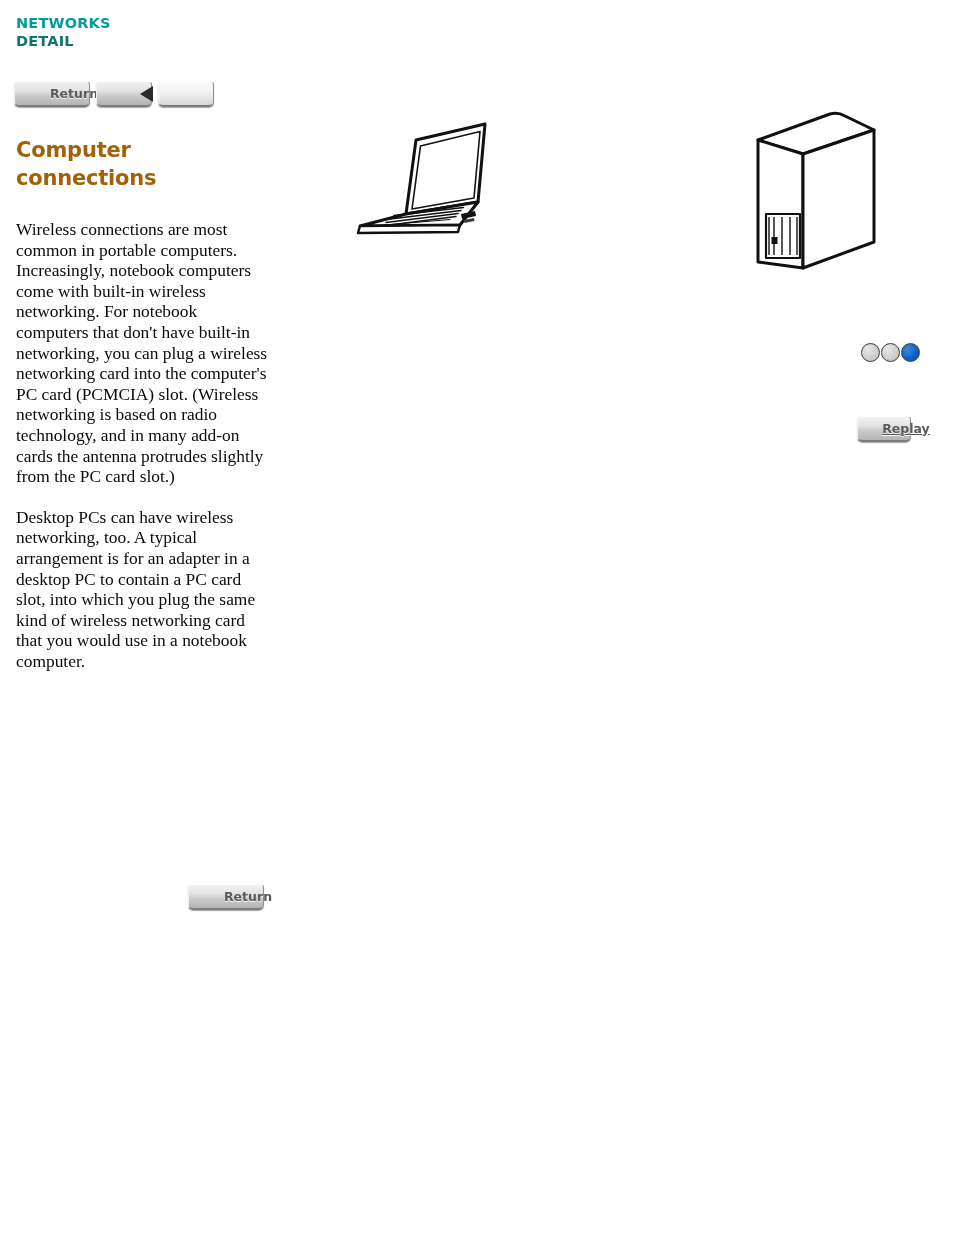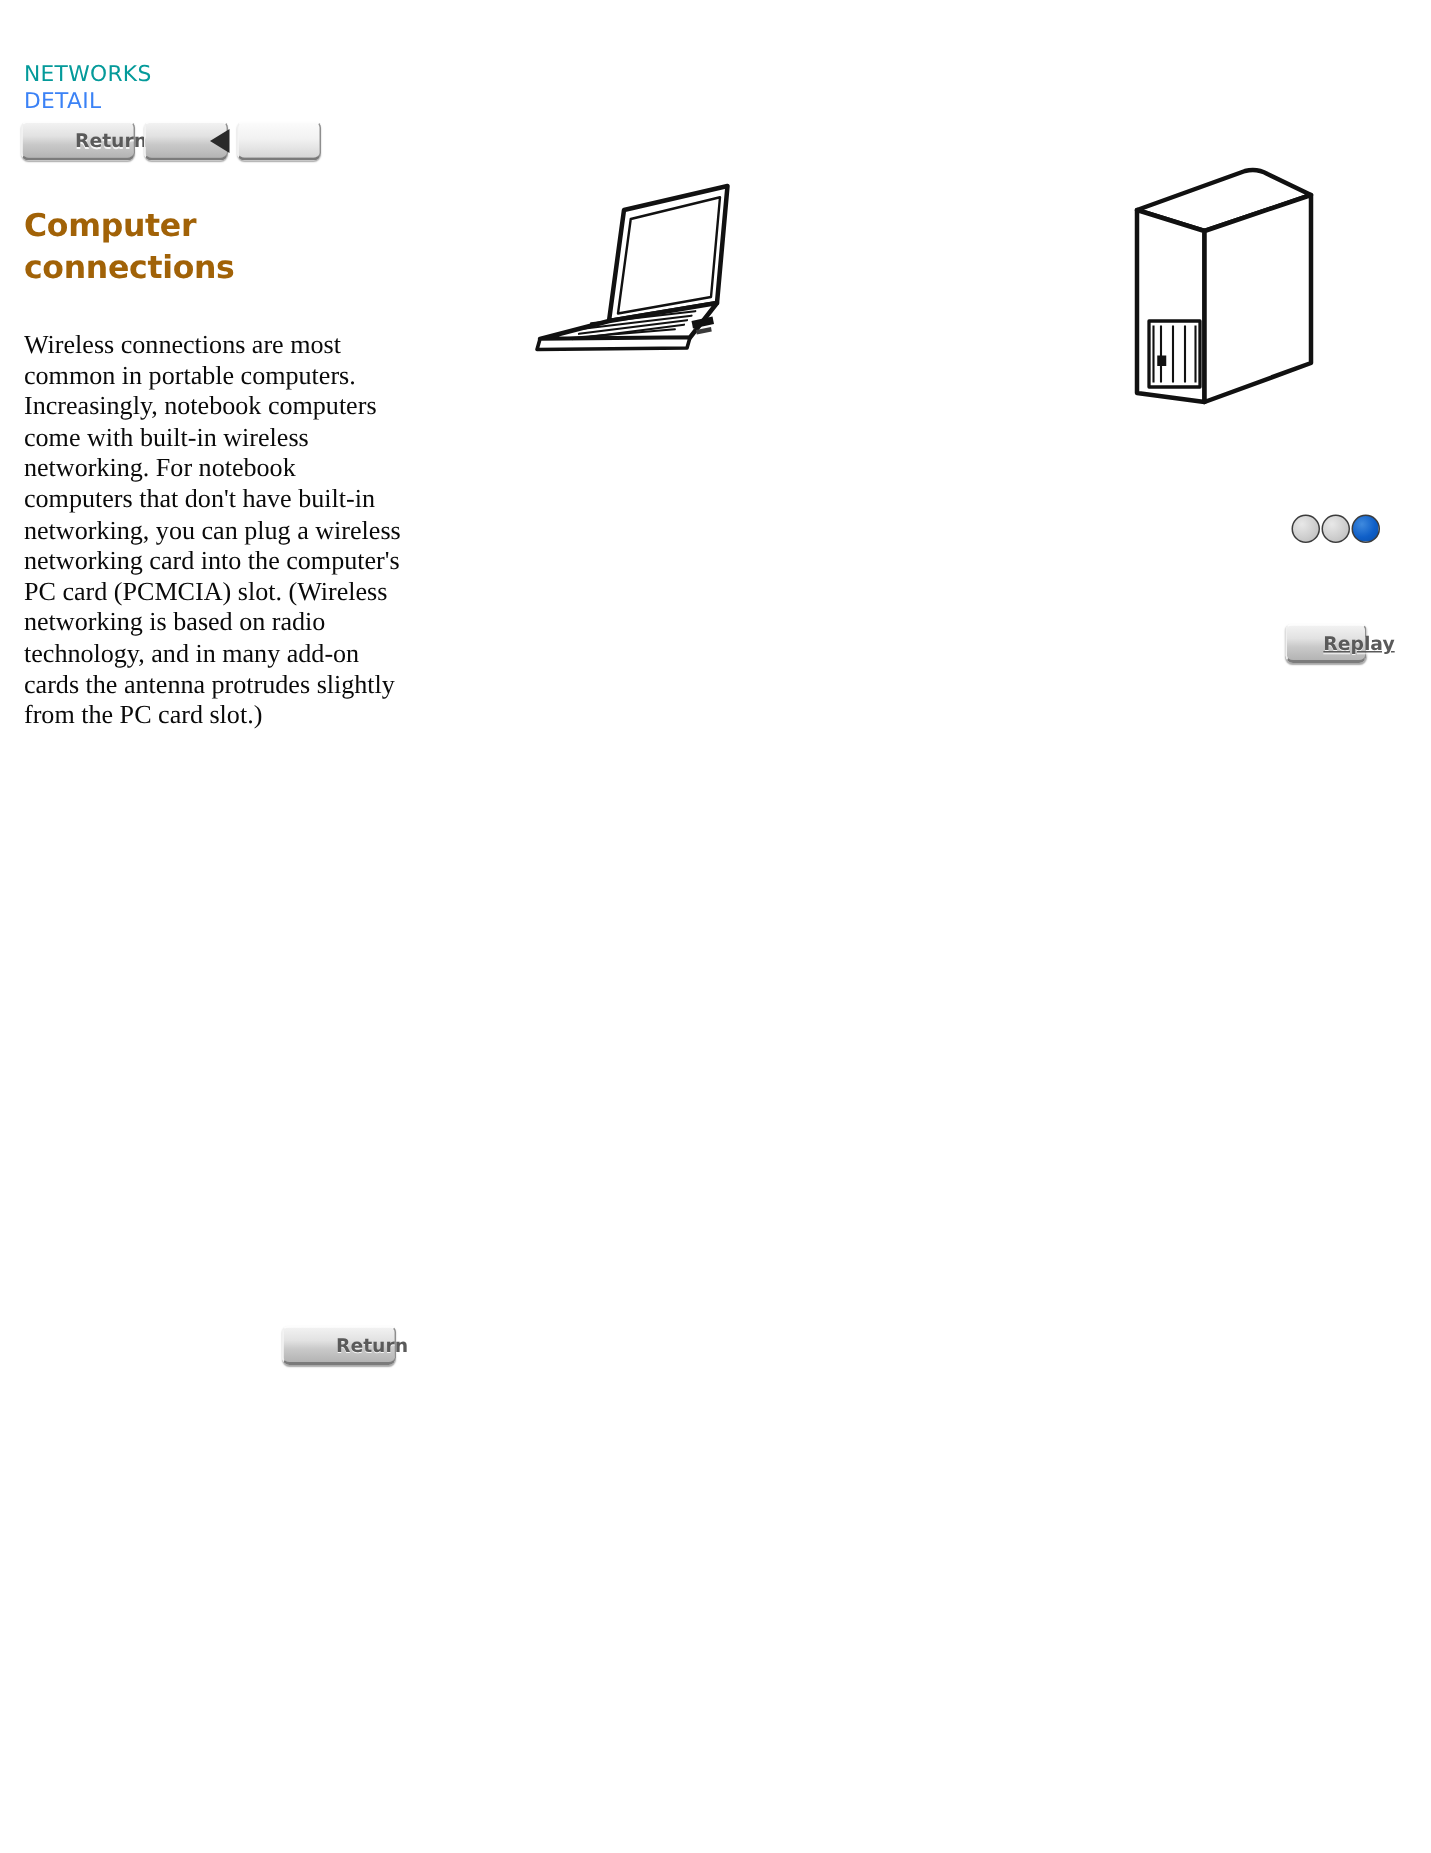--- a/index.html
+++ b/index.html
@@ -14,28 +14,27 @@
     font-family: "Liberation Serif", serif;
     -webkit-font-smoothing: antialiased;
   }
 
   
   #breadcrumb {
     position: absolute;
     left: 16px;
     top: 14px;
     font-family: "DejaVu Sans", sans-serif;
-    font-weight: normal;
+    font-weight: bold;
     font-size: 14.5px;
     letter-spacing: 0.2px;
     line-height: 18px;
-    margin-top: 27px;
   }
   #breadcrumb .line1 { color: #049a9a; display: block; }
-  #breadcrumb .line2 { color: #3b82f6; display: block; }
+  #breadcrumb .line2 { color: #0f766e; display: block; }
 
   
   .btn3d {
     box-sizing: border-box;
     display: inline-flex;
     align-items: center;
     justify-content: center;
     background: linear-gradient(to bottom, #f2f2f2 0%, #e2e2e2 38%, #c9c9c9 62%, #b4b4b4 100%);
     border-top: 1px solid #fdfdfd;
     border-left: 1px solid #f0f0f0;
@@ -170,20 +169,21 @@
   <div class="btn3d" id="btn-back-top">
     <span class="tri-left"></span>
   </div>
   <div class="btn3d blank" id="btn-next-top"></div>
 </div>
 
 <div id="page-title">Computer connections</div>
 
 <div id="body-copy">
   <p>Wireless connections are most common in portable computers. Increasingly, notebook computers come with built-in wireless networking. For notebook computers that don't have built-in networking, you can plug a wireless networking card into the computer's PC card (PCMCIA) slot. (Wireless networking is based on radio technology, and in many add-on cards the antenna protrudes slightly from the PC card slot.)</p>
+  <p>Desktop PCs can have wireless networking, too. A typical arrangement is for an adapter in a desktop PC to contain a PC card slot, into which you plug the same kind of wireless networking card that you would use in a notebook computer.</p>
 </div>
 
 <div class="btn3d" id="btn-return-bottom">Return</div>
 
 <div id="laptop-figure">
   <svg viewBox="0 0 152 122" width="152" height="122" xmlns="http://www.w3.org/2000/svg">
     <g fill="none" stroke="#111111" stroke-linejoin="round" stroke-linecap="round">
 
       <path d="M62 100 L72 26 L141 10 L134 88 Z" fill="#ffffff" stroke-width="3"></path>
 

